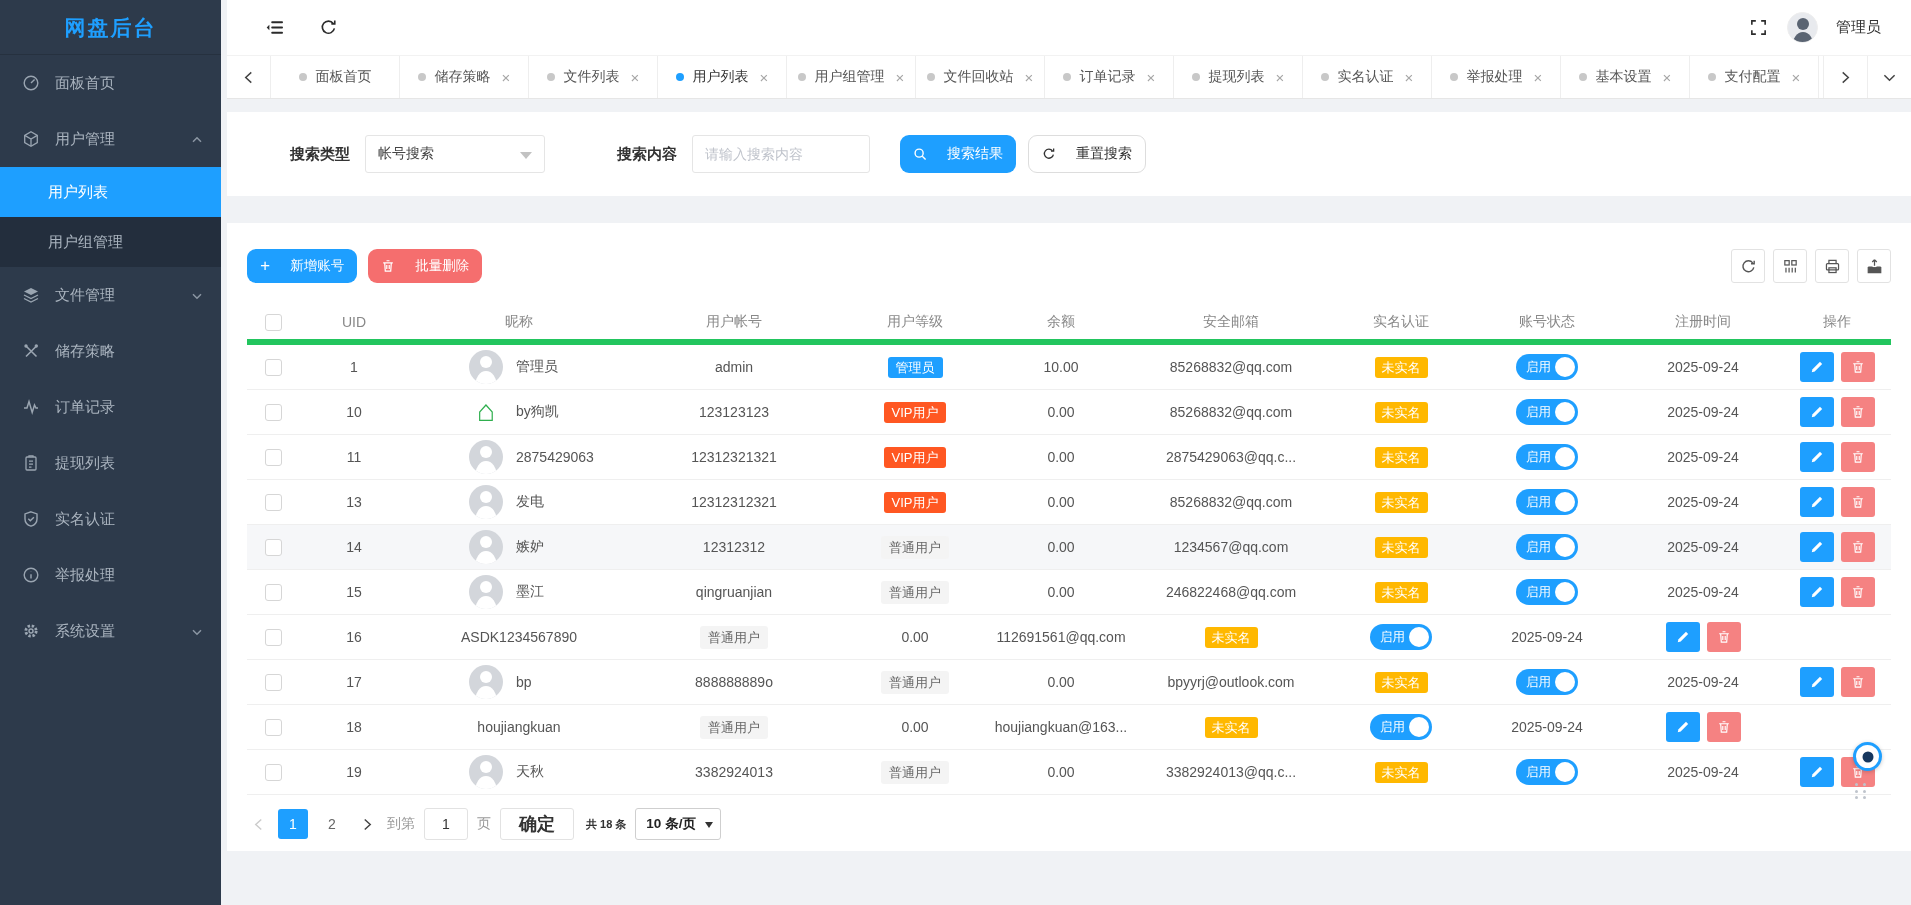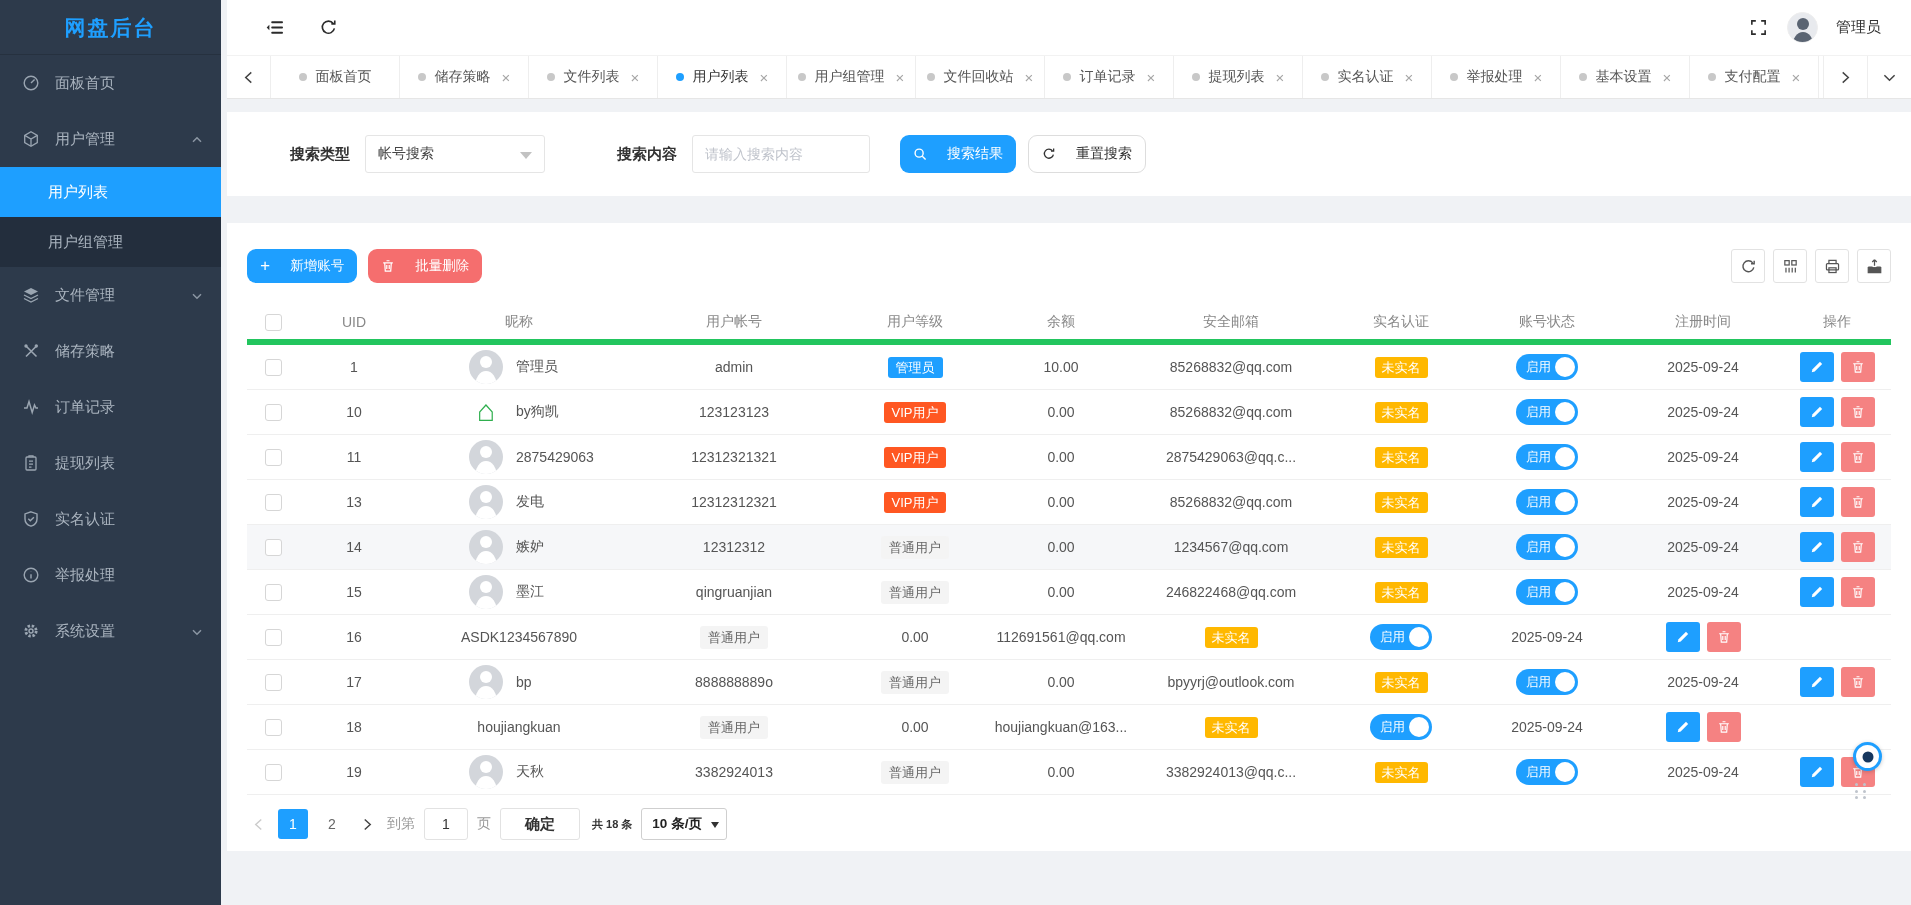--- a/index.html
+++ b/index.html
@@ -95,21 +95,21 @@
   .op.del { background:#f58282; }
 
   
   .pager { display:flex; align-items:center; margin-top:13px; gap:9px; font-size:14px; color:#999; }
   .pg-arrow { width:22px; display:flex; justify-content:center; color:#ccc; cursor:pointer; }
   .pg-arrow.next { color:#444; }
   .pg-arrow svg { width:11px; height:13px; }
   .pg-num { min-width:30px; height:30px; border-radius:3px; display:flex; align-items:center; justify-content:center; color:#666; cursor:pointer; }
   .pg-num.active { background:#1e9fff; color:#fff; }
   .pg-input { width:44px; height:32px; border:1px solid #e2e2e2; border-radius:3px; text-align:center; font-size:14px; color:#333; outline:none; font-family:inherit; }
-  .pg-confirm { height:32px; padding:0 24px; background:#fff; border:1px solid #e2e2e2; border-radius:3px; font-weight:bold; color:#333; font-size:15px; cursor:pointer; font-family:inherit; }
+  .pg-confirm { height:32px; padding:0 18px; background:#fff; border:1px solid #e2e2e2; border-radius:3px; font-weight:bold; color:#333; font-size:18px; cursor:pointer; font-family:inherit; }
   .pg-total { color:#333; font-weight:bold; font-size:11px; margin-left:3px; }
   .pg-select { height:32px; border:1px solid #cfcfcf; border-radius:3px; display:flex; align-items:center; padding:0 24px 0 10px; color:#222; font-weight:bold; font-size:13.5px; position:relative; cursor:pointer; }
   .pg-select .caret-down { right:7px; top:13px; border-left-width:4.5px; border-right-width:4.5px; border-top-width:6px; border-top-color:#333; }
 
   
   .float-circle { position:absolute; right:29px; top:742px; width:29px; height:29px; border-radius:50%; background:#fff; border:3px solid #1e9fff; z-index:20; cursor:pointer; box-shadow:0 1px 4px rgba(0,0,0,.2); }
   .float-circle::before { content:""; position:absolute; left:50%; top:50%; transform:translate(-50%,-50%); width:11px; height:11px; border-radius:50%; background:#17375e; }
   .drag-dots { position:absolute; right:43px; top:783px; width:13px; height:17px; z-index:20; display:grid; grid-template-columns:repeat(2,1fr); grid-gap:3px; }
   .drag-dots i { width:3px; height:3px; border-radius:50%; background:#bfc4cc; }
 </style>

